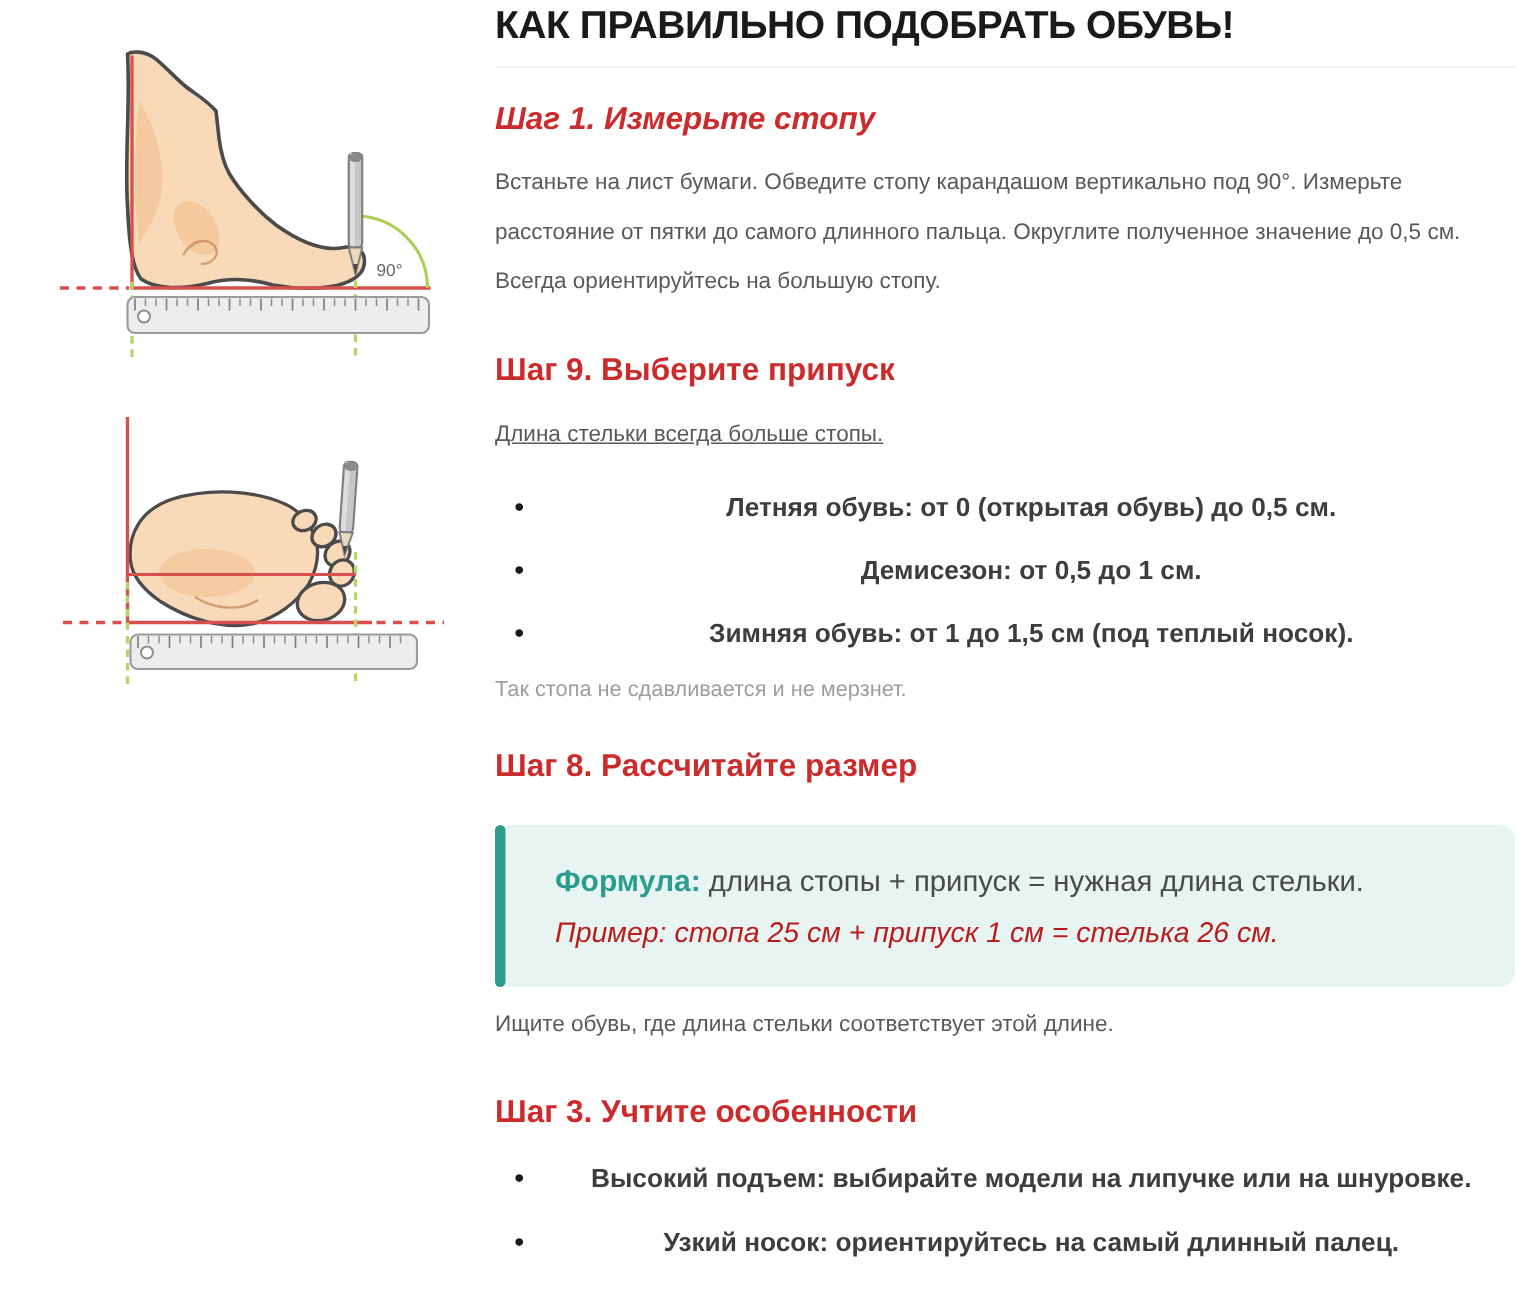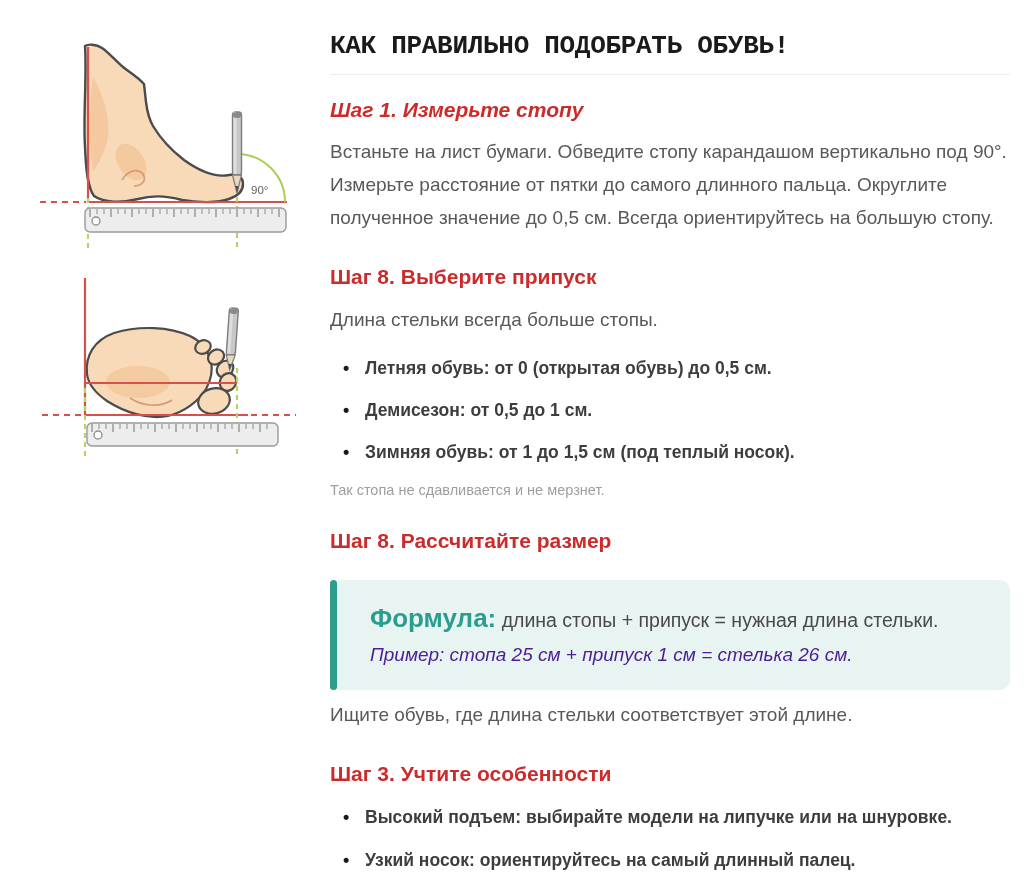--- a/index.html
+++ b/index.html
@@ -8,50 +8,49 @@
     width: 1024px; height: 873px;
     font-family: "Liberation Sans", "DejaVu Sans", sans-serif;
     position: relative; overflow: hidden;
     color: #595959;
   }
   .canvas { position: absolute; inset: 0; }
 
   
   .figures { position: absolute; left: 30px; top: 0; width: 280px; }
   .fig { position: absolute; left: 0; }
-  .fig1 { top: 22px; width: 280px; height: 232px; }
+  .fig1 { top: 12px; width: 280px; height: 232px; }
   .fig2 { top: 270px; width: 280px; height: 195px; }
   .fig svg { display: block; width: 100%; height: 100%; }
 
   
   .content { position: absolute; left: 330px; top: 0; width: 680px; }
   .page-title {
-    margin-top: 30px;
     font-size: 26px; line-height: 33px; font-weight: 700;
-    color: #1a1a1a; letter-spacing: -0.3px; font-family: Liberation Mono, monospace;
+    color: #1a1a1a; letter-spacing: -0.3px;
   }
   .divider { border: none; border-top: 1px solid #ededed; margin-top: 11px; }
 
   .step-heading {
     font-size: 21px; line-height: 26px; font-weight: 700;
     color: #cc2b2b;
   }
   .h-step1 { margin-top: 22px; font-style: italic; }
   .h-step2 { margin-top: 30px; }
   .h-step3 { margin-top: 28px; }
   .h-step4 { margin-top: 30px; }
 
   .body-text {
-    font-size: 19px; line-height: 33px; color: #595959;
+    font-size: 15px; line-height: 33px; color: #595959;
   }
   .p-step1 { margin-top: 12px; }
-  .p-intro { margin-top: 13px; }
+  .p-intro { margin-top: 13px; text-decoration: underline; }
   .p-after { margin-top: 8px; }
 
-  ul.bullets { list-style: none; margin-top: 20px; }
+  ul.bullets { list-style: none; margin-top: 20px; text-align: center; }
   ul.bullets li {
     position: relative; padding-left: 35px;
     font-size: 17.5px; line-height: 24px; font-weight: 700;
     color: #3d3d3d; margin-bottom: 18px;
   }
   ul.bullets li::before {
     content: "•"; position: absolute; left: 13px; top: 0;
     color: #1a1a1a; font-size: 18px;
   }
   ul.bullets.b4 { margin-top: 18px; }
@@ -62,24 +61,24 @@
   .formula-box {
     position: relative; margin-top: 26px;
     background: #e8f4f1; border-radius: 10px;
     padding: 22px 28px 20px 40px;
   }
   .formula-bar {
     position: absolute; left: 0; top: 0; bottom: 0; width: 7px;
     background: #2f9d8d; border-radius: 6px;
   }
   .formula-line { font-size: 19.5px; line-height: 32px; color: #4a4a4a; }
-  .formula-label { color: #2a9d8f; font-weight: 700; font-size: 26px; }
+  .formula-label { color: #2a9d8f; font-weight: 700; font-size: 20px; }
   .formula-example {
     margin-top: 4px; font-style: italic;
-    font-size: 19px; line-height: 30px; color: #4c1d95;
+    font-size: 19px; line-height: 30px; color: #b91c1c;
   }
 </style>
 </head>
 <body>
 
 <div class="canvas">
 
   <aside class="figures">
 
     <figure class="fig fig1">
@@ -177,21 +176,21 @@
 
     <h1 class="page-title">КАК ПРАВИЛЬНО ПОДОБРАТЬ ОБУВЬ!</h1>
     <hr class="divider">
 
     <section>
       <h2 class="step-heading h-step1">Шаг 1. Измерьте стопу</h2>
       <p class="body-text p-step1">Встаньте на лист бумаги. Обведите стопу карандашом вертикально под 90°. Измерьте расстояние от пятки до самого длинного пальца. Округлите полученное значение до 0,5 см. Всегда ориентируйтесь на большую стопу.</p>
     </section>
 
     <section>
-      <h2 class="step-heading h-step2">Шаг 8. Выберите припуск</h2>
+      <h2 class="step-heading h-step2">Шаг 9. Выберите припуск</h2>
       <p class="body-text p-intro">Длина стельки всегда больше стопы.</p>
       <ul class="bullets">
         <li>Летняя обувь: от 0 (открытая обувь) до 0,5 см.</li>
         <li>Демисезон: от 0,5 до 1 см.</li>
         <li>Зимняя обувь: от 1 до 1,5 см (под теплый носок).</li>
       </ul>
       <p class="note">Так стопа не сдавливается и не мерзнет.</p>
     </section>
 
     <section>

